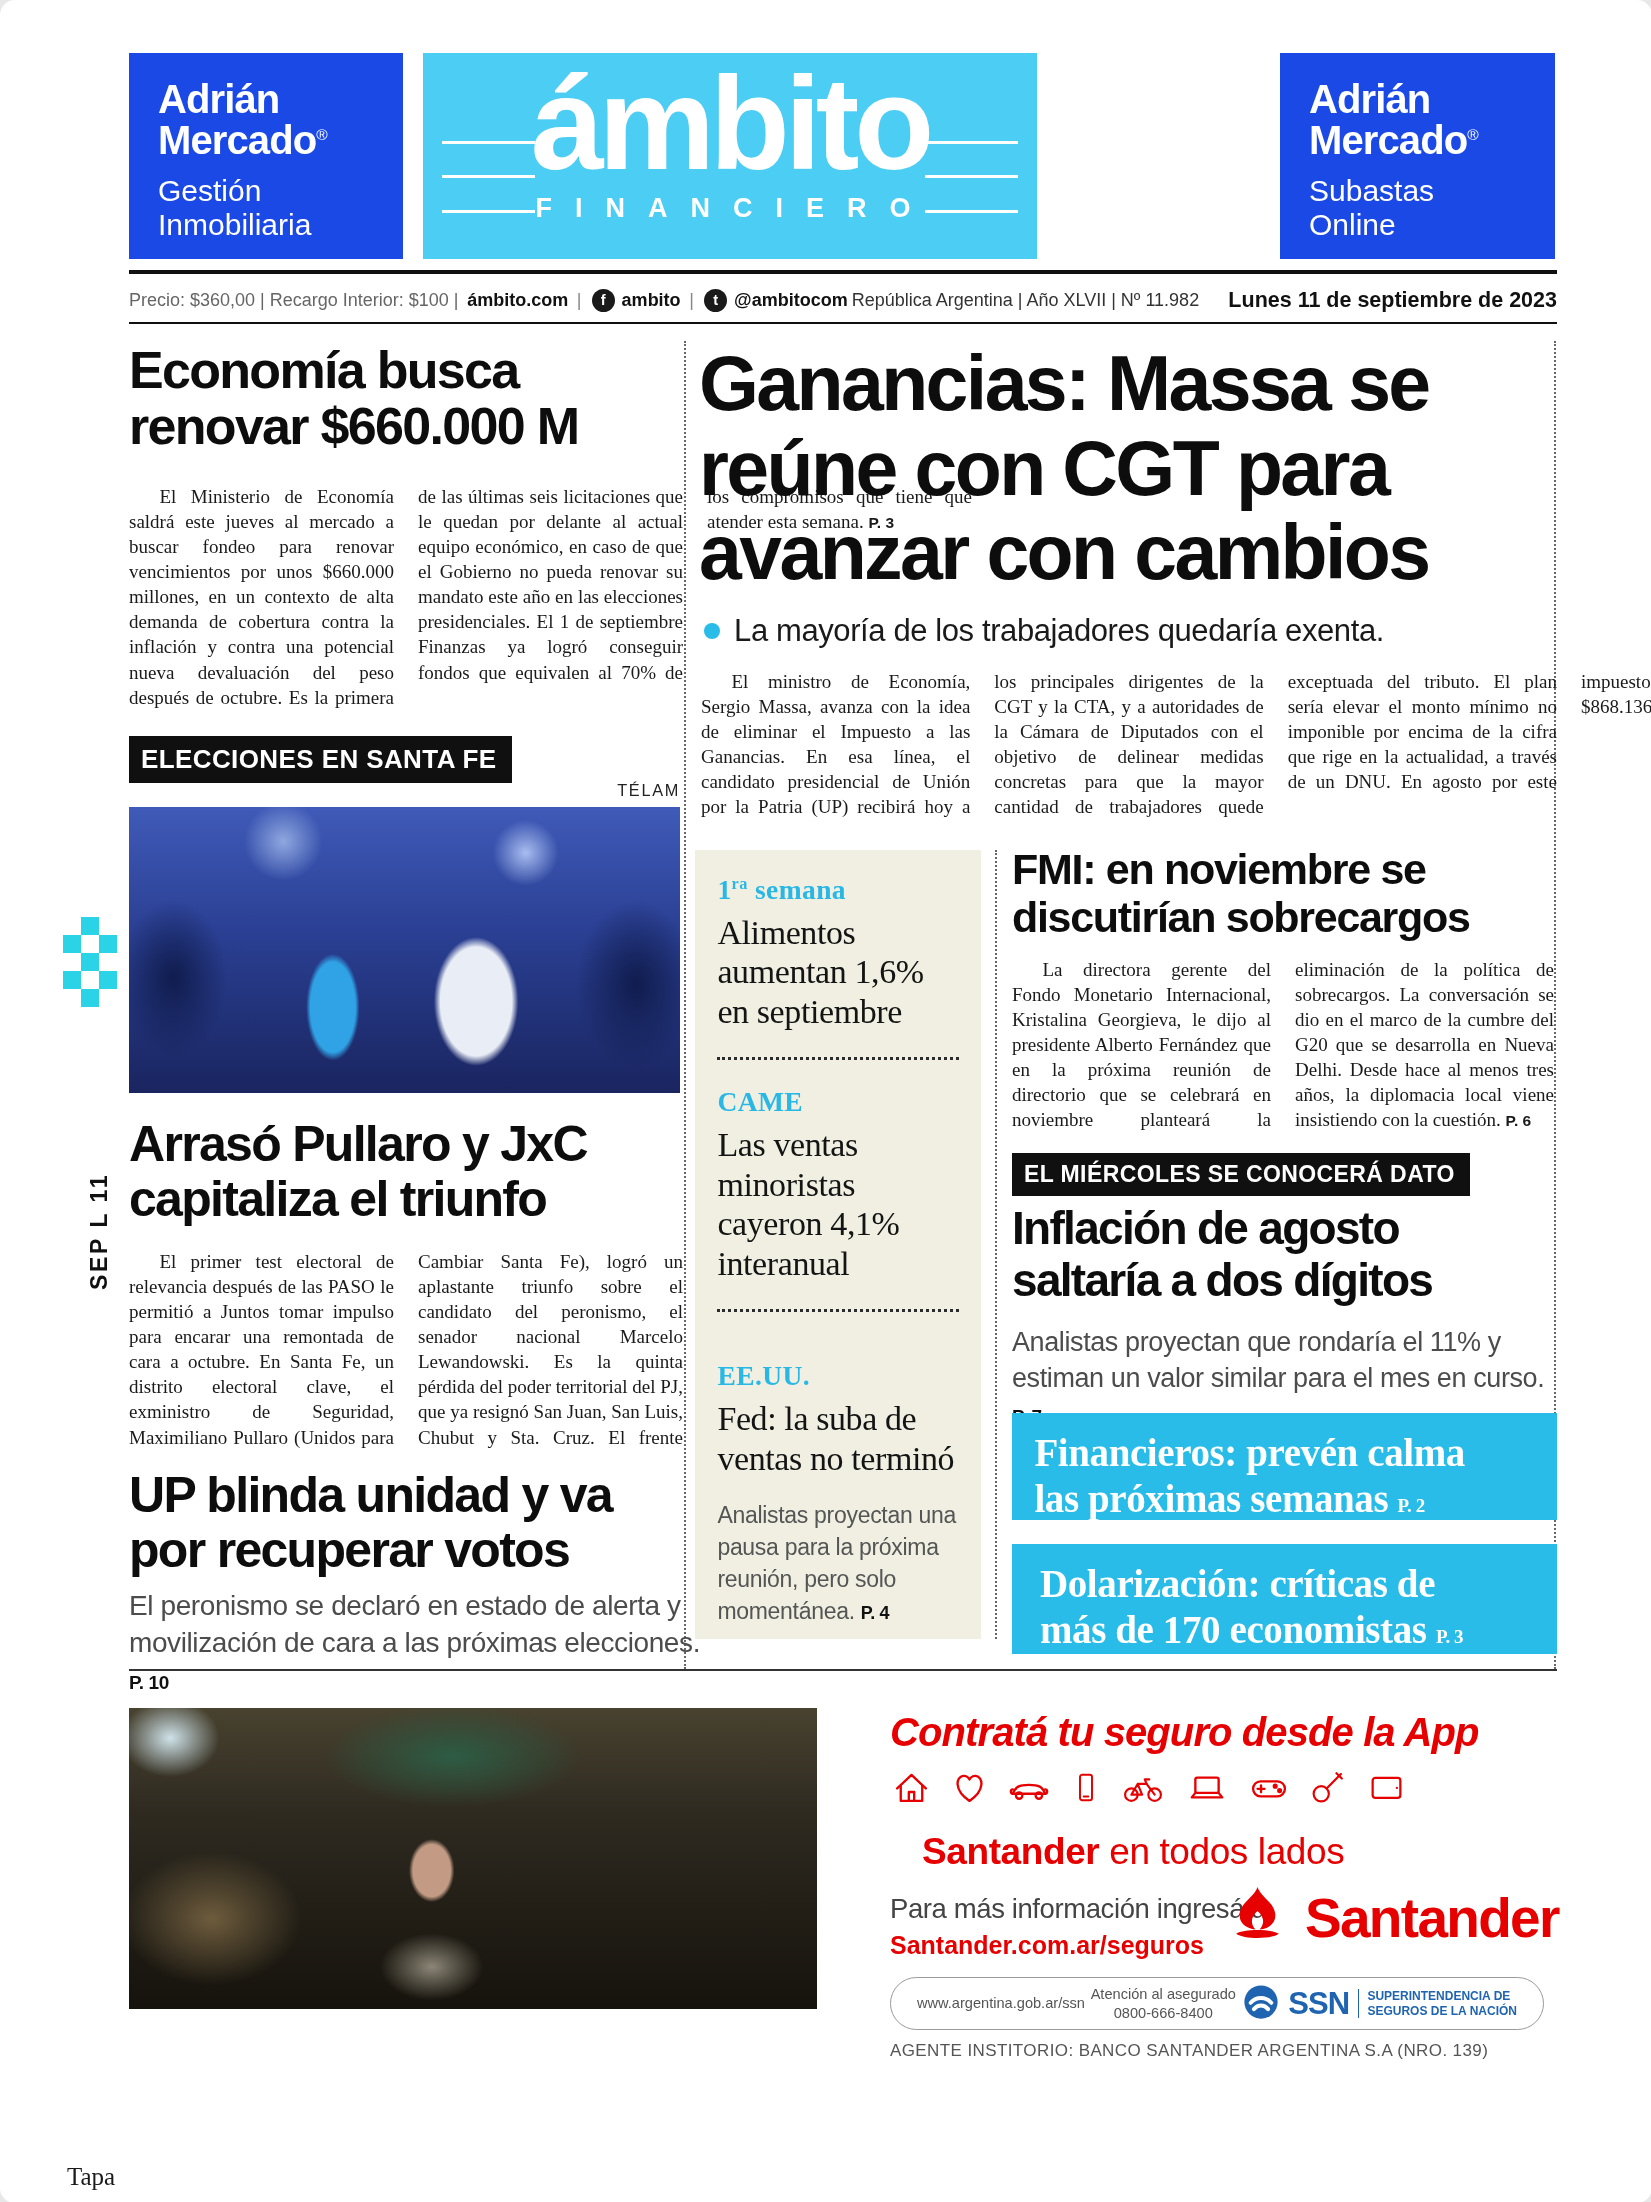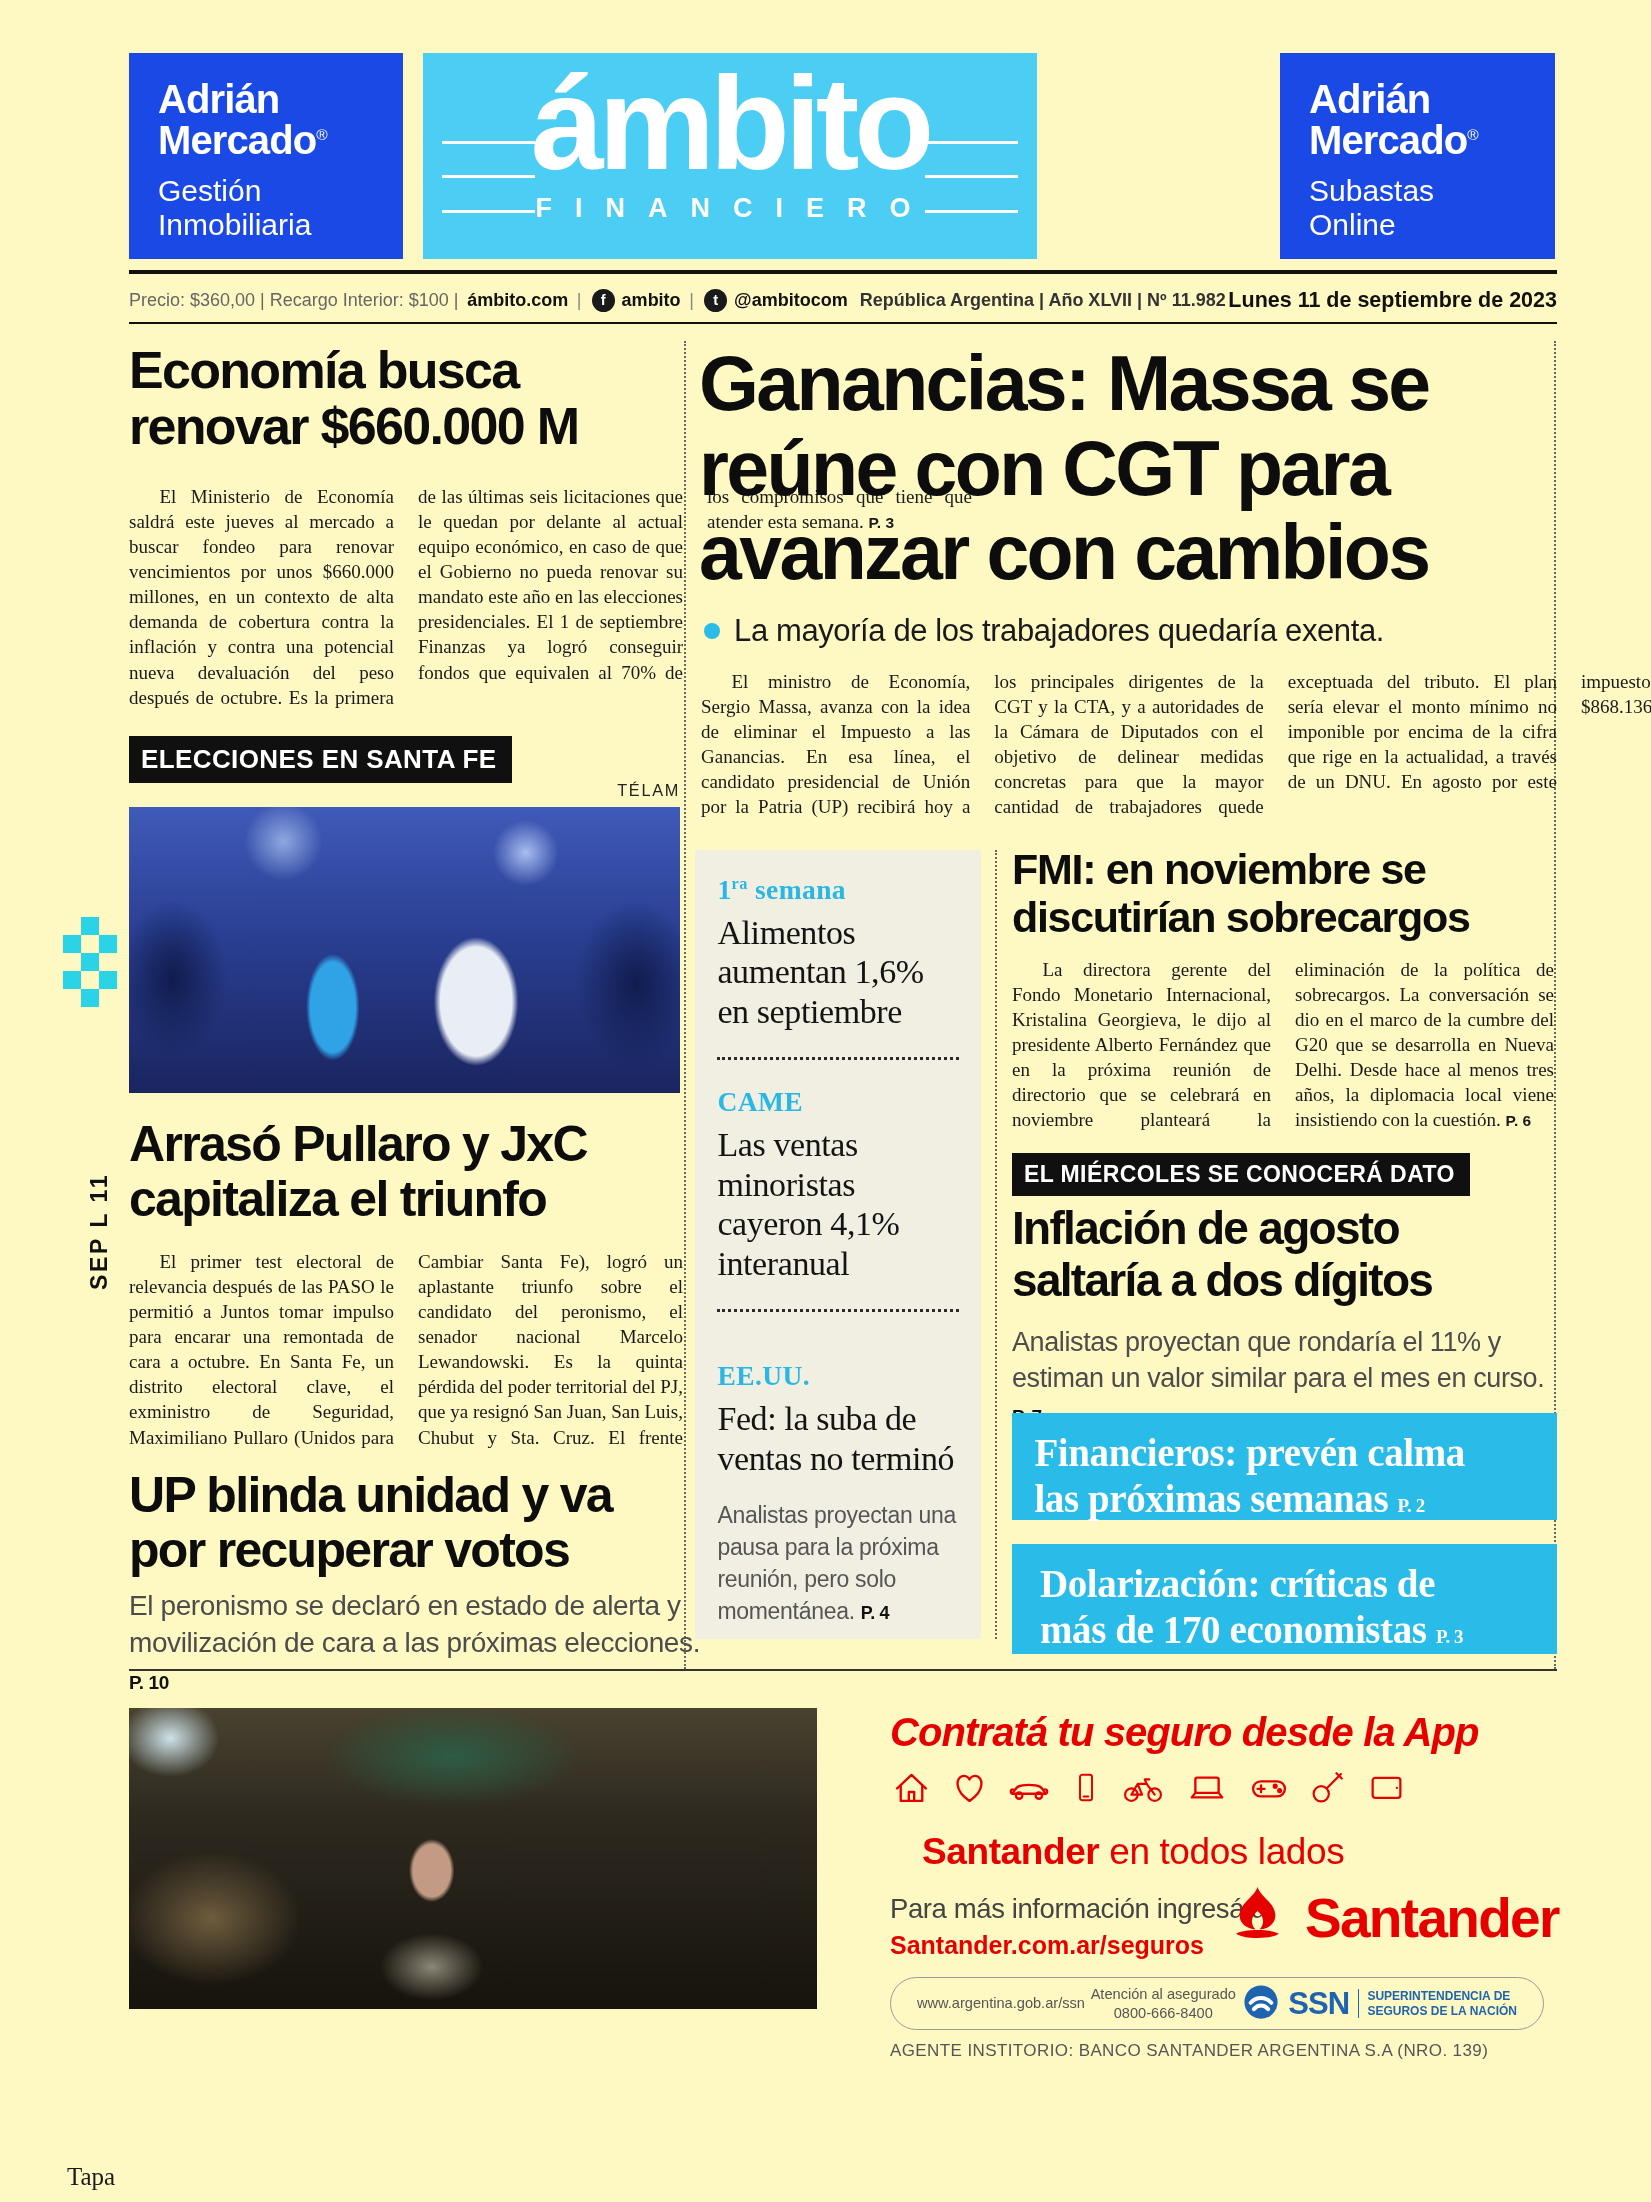--- a/index.html
+++ b/index.html
@@ -1,17 +1,17 @@
 <!DOCTYPE html>
 <html style="font-size:13.8px"><head>
 <meta charset="utf-8">
 <style>
   html,body{margin:0;padding:0;background:#e8e8e8;}
-  .canvas{position:relative;width:1652px;height:2203px;background:#fef9c3;overflow:hidden;
-          font-family:"Liberation Sans",sans-serif;color:#111;}
+  .canvas{position:relative;width:1652px;height:2203px;background:#ffffff;overflow:hidden;
+          font-family:"Liberation Sans",sans-serif;color:#111;border-radius:15px;}
   .abs{position:absolute;}
 
   
   .ad-box{background:#1b49e6;color:#fff;box-sizing:border-box;padding:26px 0 0 29px;}
   .ad-title{font-weight:700;font-size:40px;line-height:1.02;letter-spacing:-0.9px;}
   .ad-reg{font-size:15.5px;vertical-align:super;font-weight:400;}
   .ad-sub{font-weight:400;font-size:30px;line-height:1.12;margin-top:13.8px;letter-spacing:0;}
   .logo-box{background:#4bcdf4;color:#fff;text-align:center;box-sizing:border-box;}
   .logo-word{font-weight:700;font-size:131px;line-height:1;letter-spacing:-5.2px;margin-top:5.2px;}
   .logo-tag{font-weight:700;font-size:27px;letter-spacing:23px;padding-left:9px;margin-top:3.4px;}
@@ -136,21 +136,21 @@
   <div class="abs rule" style="left:129px;top:270px;width:1428px;height:4.3px;"></div>
   <div class="abs infobar" style="left:129px;top:282px;width:1428px;height:36px;">
     <span class="muted">Precio: $360,00  |  Recargo Interior: $100 |</span>
     <b style="margin-left:8.6px;">ámbito.com</b>
     <span class="sep">|</span>
     <span class="soc">f</span>
     <b>ambito</b>
     <span class="sep">|</span>
     <span class="soc">t</span>
     <b>@ambitocom</b>
-    <span style="margin-left:12px;color:#333;font-weight:bold;">República Argentina | Año XLVII | Nº 11.982</span>
+    <span style="margin-left:4px;color:#333;">República Argentina | Año XLVII | Nº 11.982</span>
     <span class="date">Lunes 11 de septiembre de 2023</span>
   </div>
   <div class="abs rule" style="left:129px;top:322px;width:1428px;height:1.7px;"></div>
 
   <div class="abs vdot" style="left:684px;top:341px;height:1328px;"></div>
   <div class="abs vdot" style="left:995px;top:850px;height:789px;"></div>
   <div class="abs vdot" style="left:1554px;top:341px;height:1328px;"></div>
 
   <div class="abs checker" style="left:63px;top:917px;width:54px;height:90px;"></div>
   <div class="abs vert" style="left:86px;top:1101px;height:189px;">SEP L 11</div>

